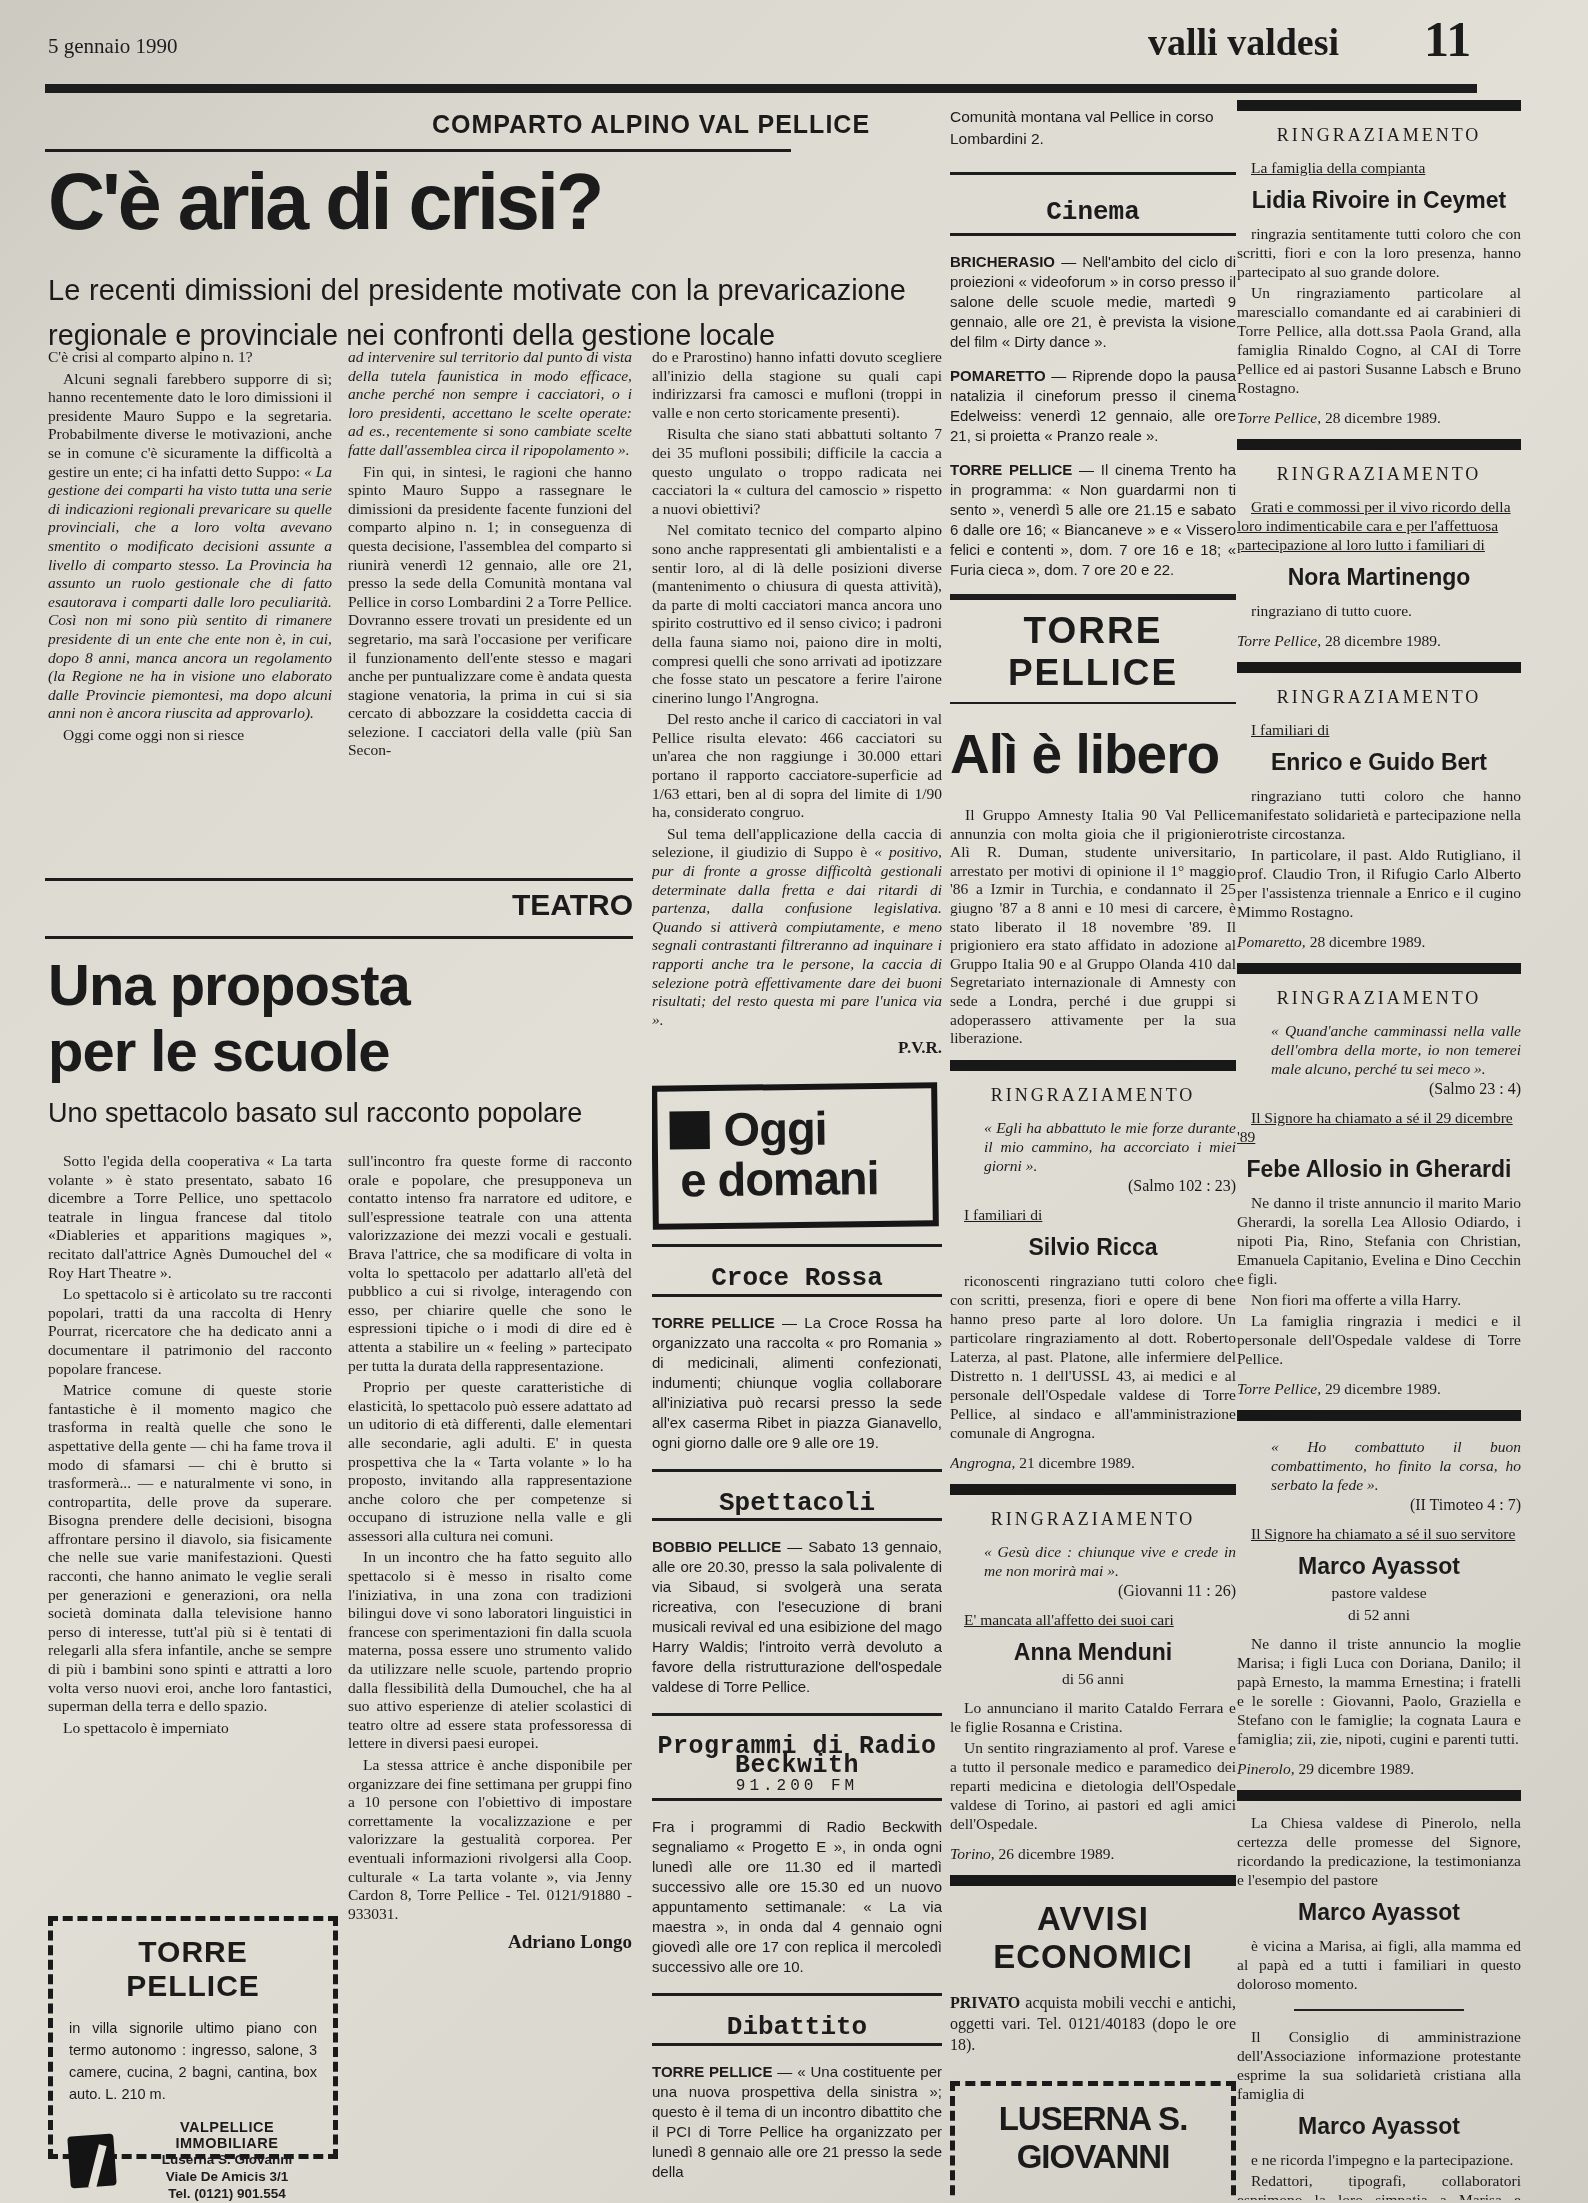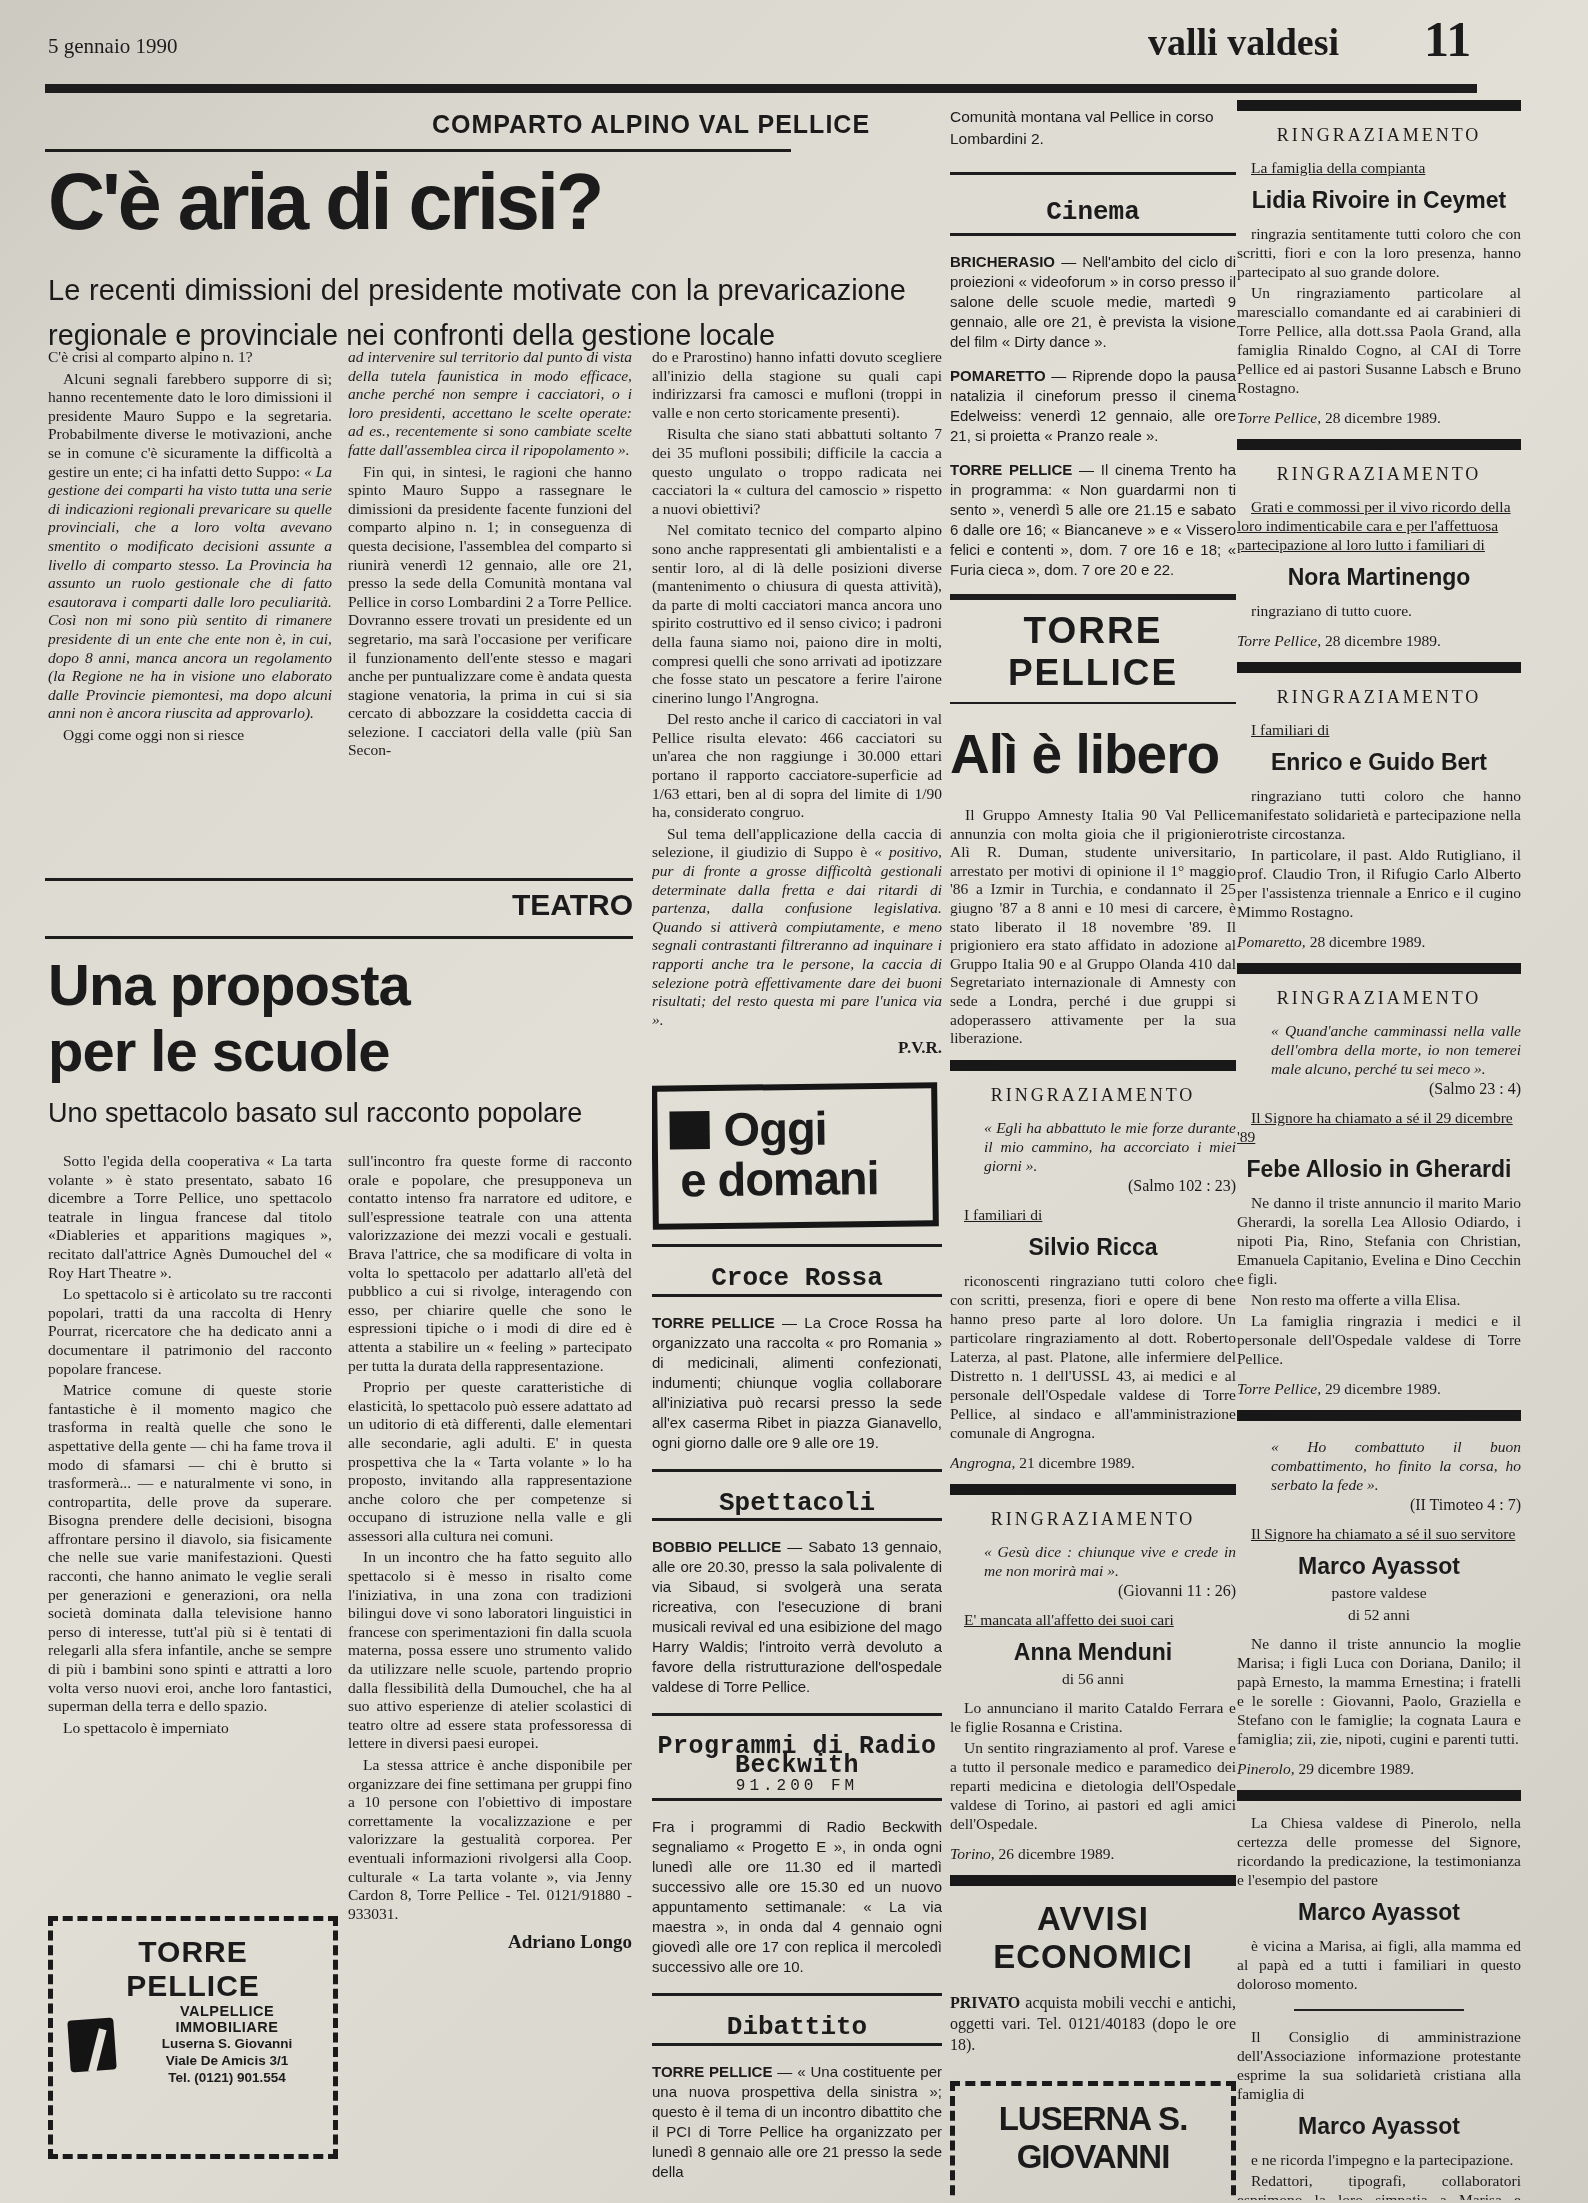--- a/index.html
+++ b/index.html
@@ -153,20 +153,21 @@
   <div class="abs clip copy copy-serif" style="left:348px;top:1152px;width:284px;height:1045px;">
     <p class="ni">sull'incontro fra queste forme di racconto orale e popolare, che presupponeva un contatto intenso fra narratore ed uditore, e sull'espressione teatrale con una attenta valorizzazione dei mezzi vocali e gestuali. Brava l'attrice, che sa modificare di volta in volta lo spettacolo per adattarlo all'età del pubblico a cui si rivolge, interagendo con esso, per chiarire quelle che sono le espressioni tipiche o i modi di dire ed è attenta a stabilire un « feeling » partecipato per tutta la durata della rappresentazione.</p>
     <p>Proprio per queste caratteristiche di elasticità, lo spettacolo può essere adattato ad un uditorio di età differenti, dalle elementari alle secondarie, agli adulti. E' in questa prospettiva che la « Tarta volante » lo ha proposto, invitando alla rappresentazione anche coloro che per competenze si occupano di istruzione nella valle e gli assessori alla cultura nei comuni.</p>
     <p>In un incontro che ha fatto seguito allo spettacolo si è messo in risalto come l'iniziativa, in una zona con tradizioni bilingui dove vi sono laboratori linguistici in francese con sperimentazioni fin dalla scuola materna, possa essere uno strumento valido da utilizzare nelle scuole, partendo proprio dalla flessibilità della Dumouchel, che ha al suo attivo esperienze di atelier scolastici di teatro oltre ad essere stata professoressa di lettere in diversi paesi europei.</p>
     <p>La stessa attrice è anche disponibile per organizzare dei fine settimana per gruppi fino a 10 persone con l'obiettivo di impostare correttamente la vocalizzazione e per valorizzare la gestualità corporea. Per eventuali informazioni rivolgersi alla Coop. culturale « La tarta volante », via Jenny Cardon 8, Torre Pellice - Tel. 0121/91880 - 933031.</p>
     <div class="byline" style="font-size:19px;">Adriano Longo</div>
   </div>
 
   <div class="abs ad-box" style="left:48px;top:1916px;width:248px;height:205px;">
     <div class="ad-title" style="font-size:30px;letter-spacing:1px;">TORRE  PELLICE</div>
+    <div class="ad-copy" style="font-size:14.5px;line-height:22px;">in villa signorile ultimo piano con termo autonomo :  ingresso, salone, 3 camere, cucina, 2 bagni, cantina, box auto. L. 210 m.</div>
     <div class="agency">
       <span class="agency-logo" style="width:46px;height:52px;"></span>
       <span class="agency-text">
         <div class="agency-name" style="font-size:14.5px;">VALPELLICE IMMOBILIARE</div>
         <div class="agency-line" style="font-size:13.5px;line-height:17px;">Luserna S. Giovanni</div>
         <div class="agency-line" style="font-size:13.5px;line-height:17px;">Viale De Amicis 3/1</div>
         <div class="agency-line" style="font-size:13.5px;line-height:17px;">Tel. (0121) 901.554</div>
       </span>
     </div>
   </div>
@@ -270,21 +271,21 @@
 
     <div class="bar"></div>
     <div>
       <div class="ob-label">RINGRAZIAMENTO</div>
       <div class="ob-quote">« Quand'anche camminassi nella valle dell'ombra della morte, io non temerei male alcuno, perché tu sei meco ».</div>
       <div class="ob-ref">(Salmo 23 :  4)</div>
       <div class="ob-intro">Il Signore ha chiamato a sé il 29 dicembre '89</div>
       <div class="ob-name">Febe Allosio in Gherardi</div>
       <div class="ob-body">
         <p>Ne danno il triste annuncio il marito Mario Gherardi, la sorella Lea Allosio Odiardo, i nipoti Pia, Rino, Stefania con Christian, Emanuela Capitanio, Evelina e Dino Cecchin e figli.</p>
-        <p>Non resto ma offerte a villa Elisa.</p>
+        <p>Non fiori ma offerte a villa Harry.</p>
         <p>La famiglia ringrazia i medici e il personale dell'Ospedale valdese di Torre Pellice.</p>
       </div>
       <div class="dateline"><span class="place">Torre Pellice,</span><span> 29 dicembre 1989.</span></div>
     </div>
 
     <div class="bar"></div>
     <div>
       <div class="ob-quote" style="margin-top:16px;">« Ho combattuto il buon combattimento, ho finito la corsa, ho serbato la fede ».</div>
       <div class="ob-ref">(II Timoteo 4 :  7)</div>
       <div class="ob-intro">Il Signore ha chiamato a sé il suo servitore</div>

